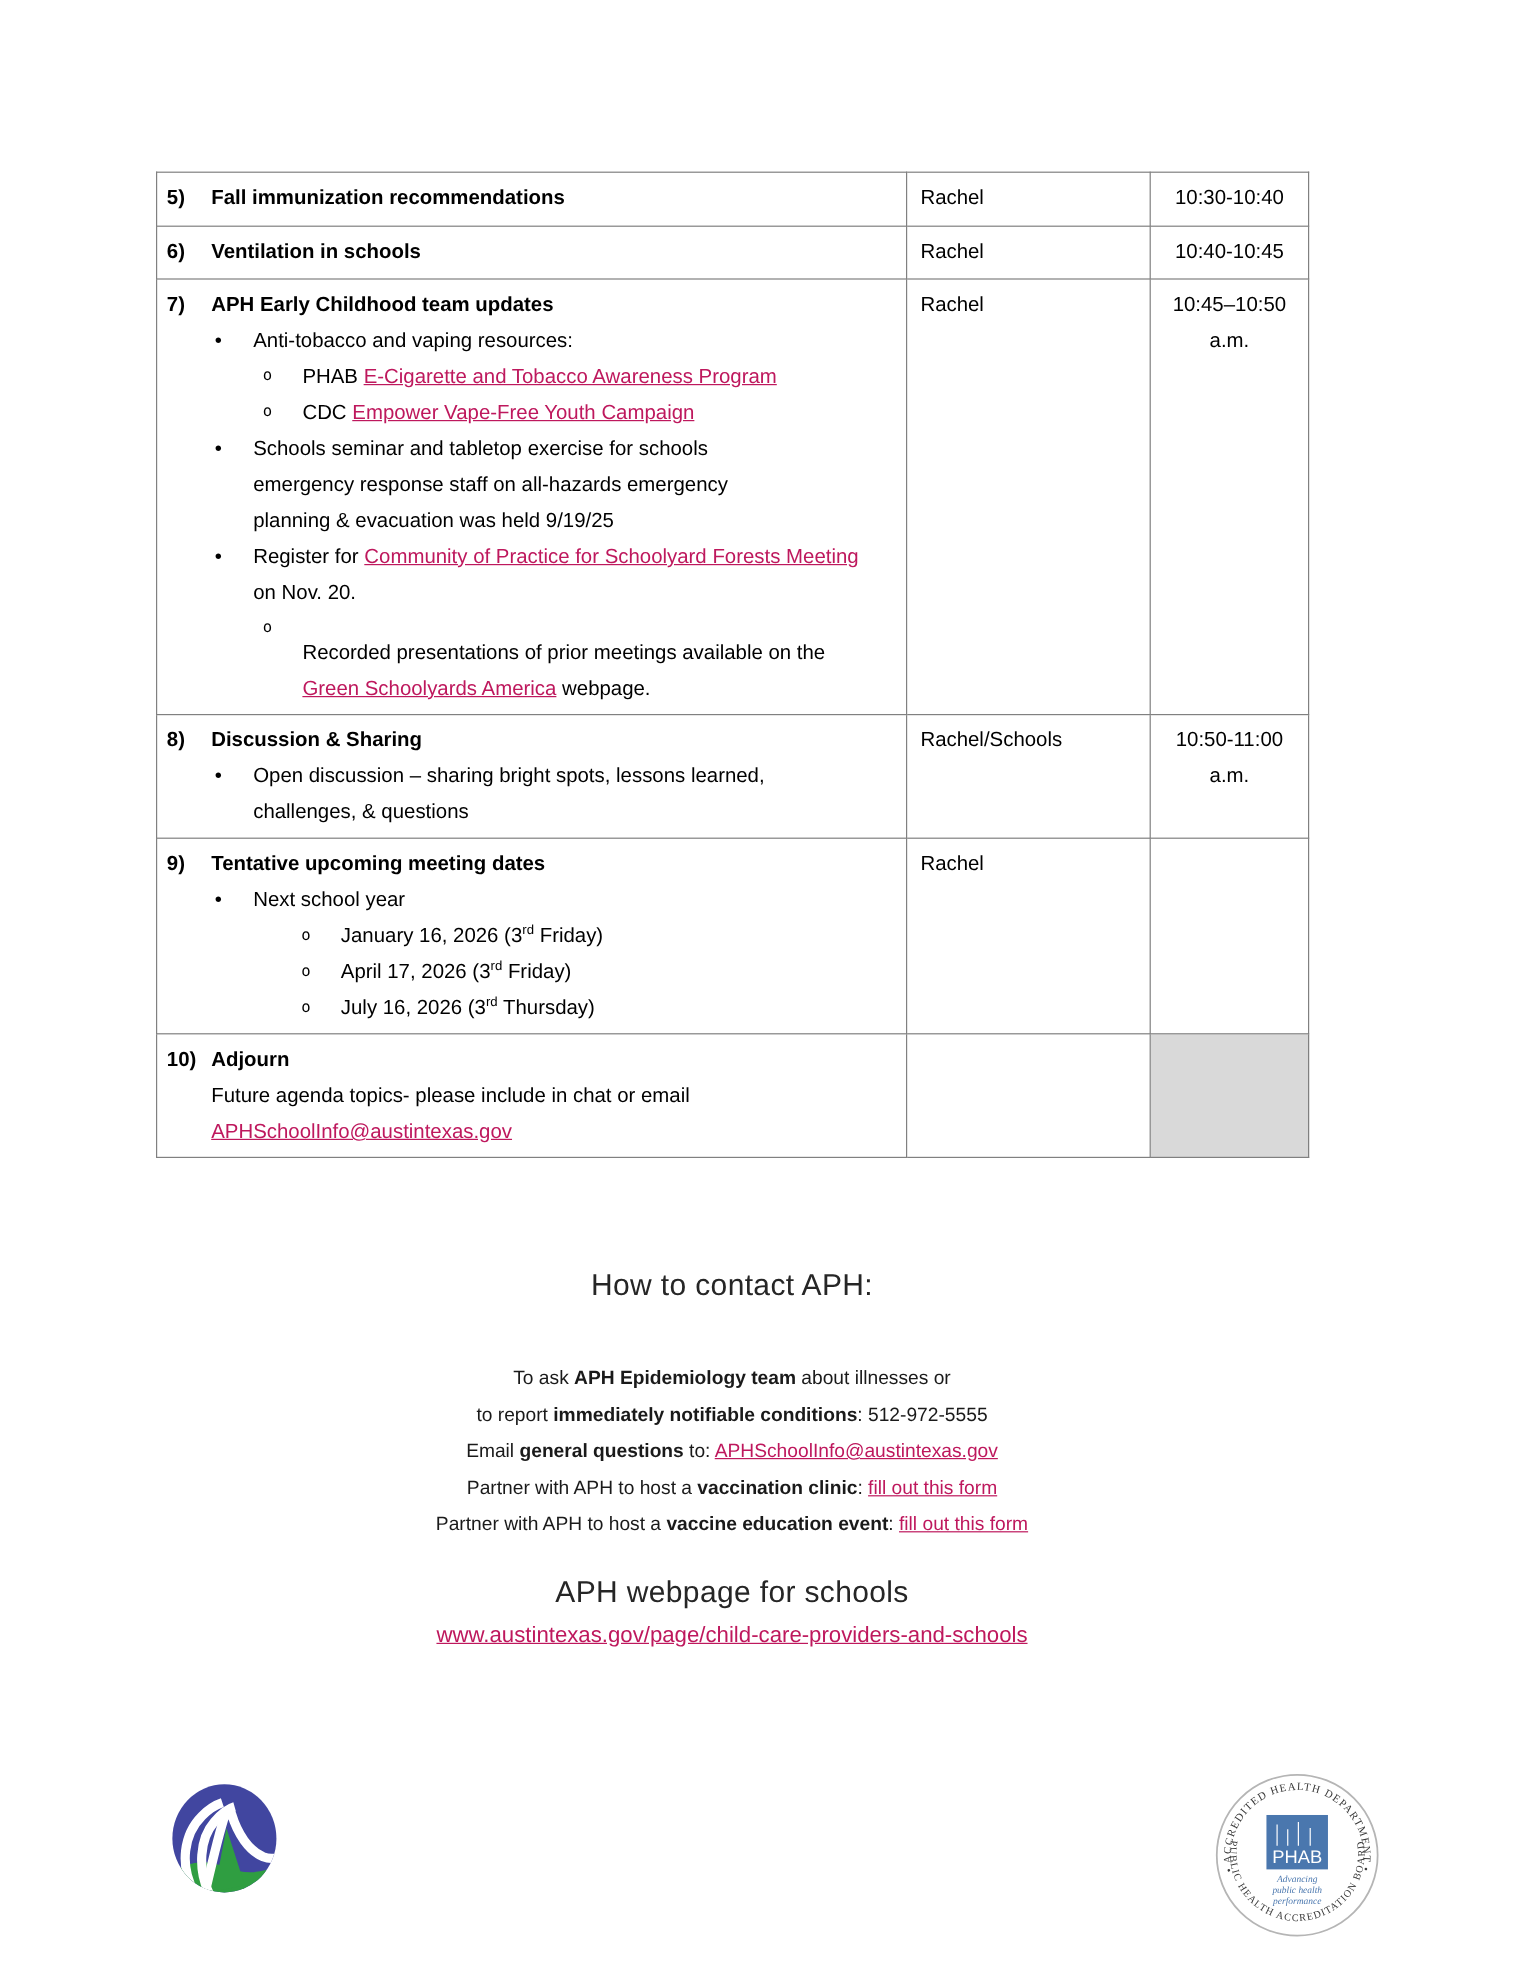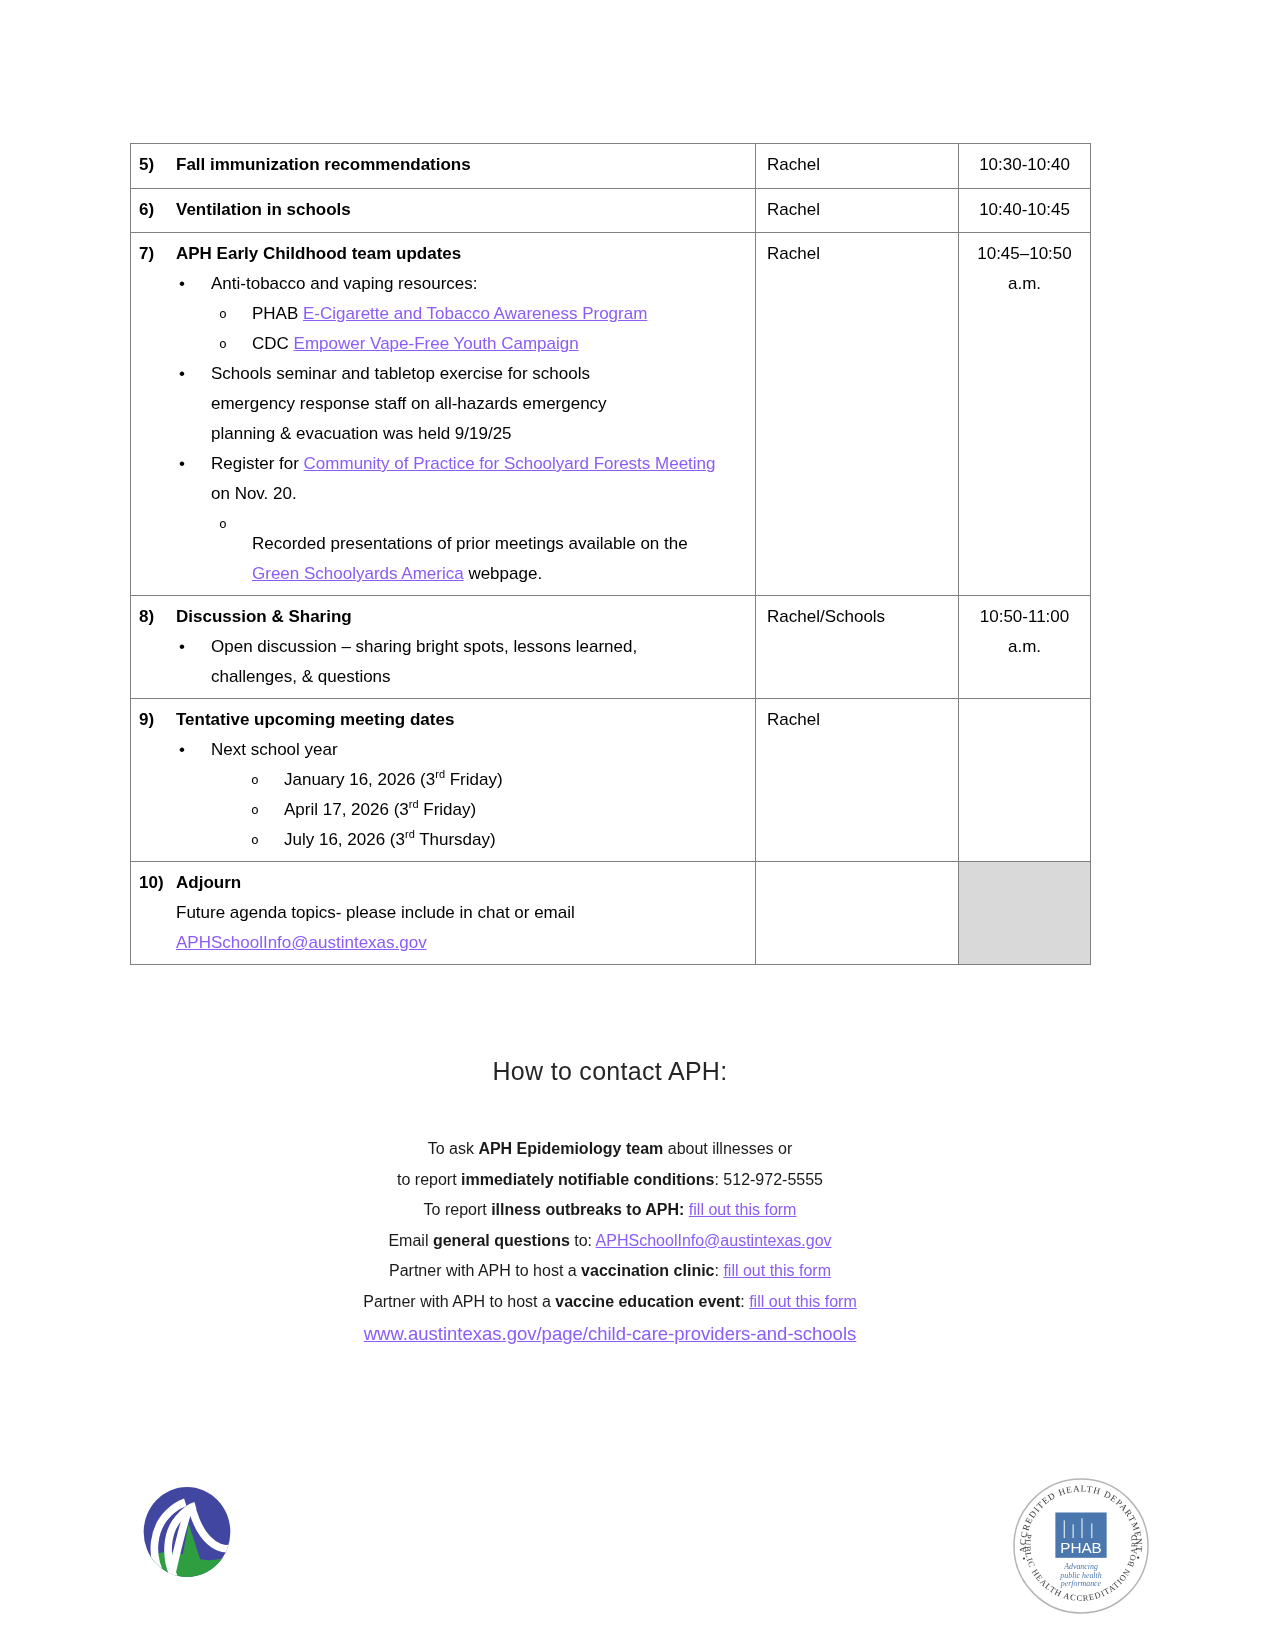--- a/index.html
+++ b/index.html
@@ -28,21 +28,21 @@
   .l3 { padding-left:120px; }
   .l2 .mk, .l3 .mk { width:33px; font-family:"DejaVu Sans Mono", monospace; font-size:13px; }
 
   .w430 { max-width:430px; }
   .w450 { max-width:450px;margin-top:20px; }
   .w470 { max-width:470px; }
   .w505 { max-width:505px; }
 
   .plain-line { padding-left:45px; }
 
-  a.lnk { color:#8b5cf6; text-decoration:underline; cursor:pointer; }
+  a.lnk { color:#be185d; text-decoration:underline; cursor:pointer; }
   sup { font-size:11px; line-height:0; vertical-align:super; }
 
   
   .contact { position:absolute; left:130px; top:1054px; width:960px; text-align:center; color:#262626; }
   .contact-heading { font-size:25px; line-height:34px; font-weight:400; letter-spacing:0.3px; }
   .contact-lines { margin-top:46px; font-size:16px; line-height:30.5px; color:#1a1a1a; }
   .webpage-heading { margin-top:22px; font-size:25px; line-height:36px; font-weight:400; letter-spacing:0.3px; }
   .webpage-url { margin-top:2px; font-size:18.5px; line-height:30px; }
 
   
@@ -180,26 +180,26 @@
       </tbody>
     </table>
   </div>
 
   <div class="contact">
     <div class="contact-heading">How to contact APH:</div>
 
     <div class="contact-lines">
       <div><span>To ask </span><b>APH Epidemiology team</b><span> about illnesses or</span></div>
       <div><span>to report </span><b>immediately notifiable conditions</b><span>: 512-972-5555</span></div>
-      <div><span>To report </span><b>illness outbreaks to APH:</b><span> </span><a class="lnk">fill out this form</a></div>
       <div><span>Email </span><b>general questions</b><span> to: </span><a class="lnk">APHSchoolInfo@austintexas.gov</a></div>
       <div><span>Partner with APH to host a </span><b>vaccination clinic</b><span>: </span><a class="lnk">fill out this form</a></div>
       <div><span>Partner with APH to host a </span><b>vaccine education event</b><span>: </span><a class="lnk">fill out this form</a></div>
     </div>
 
+    <div class="webpage-heading">APH webpage for schools</div>
     <div class="webpage-url"><a class="lnk">www.austintexas.gov/page/child-care-providers-and-schools</a></div>
   </div>
 
   <svg class="aph-logo" viewBox="0 0 120 124" aria-hidden="true">
     <defs>
         <clipPath id="aphClip">
           <ellipse cx="60" cy="62" rx="51" ry="53"></ellipse>
         </clipPath>
       </defs>
     <g clip-path="url(#aphClip)">

